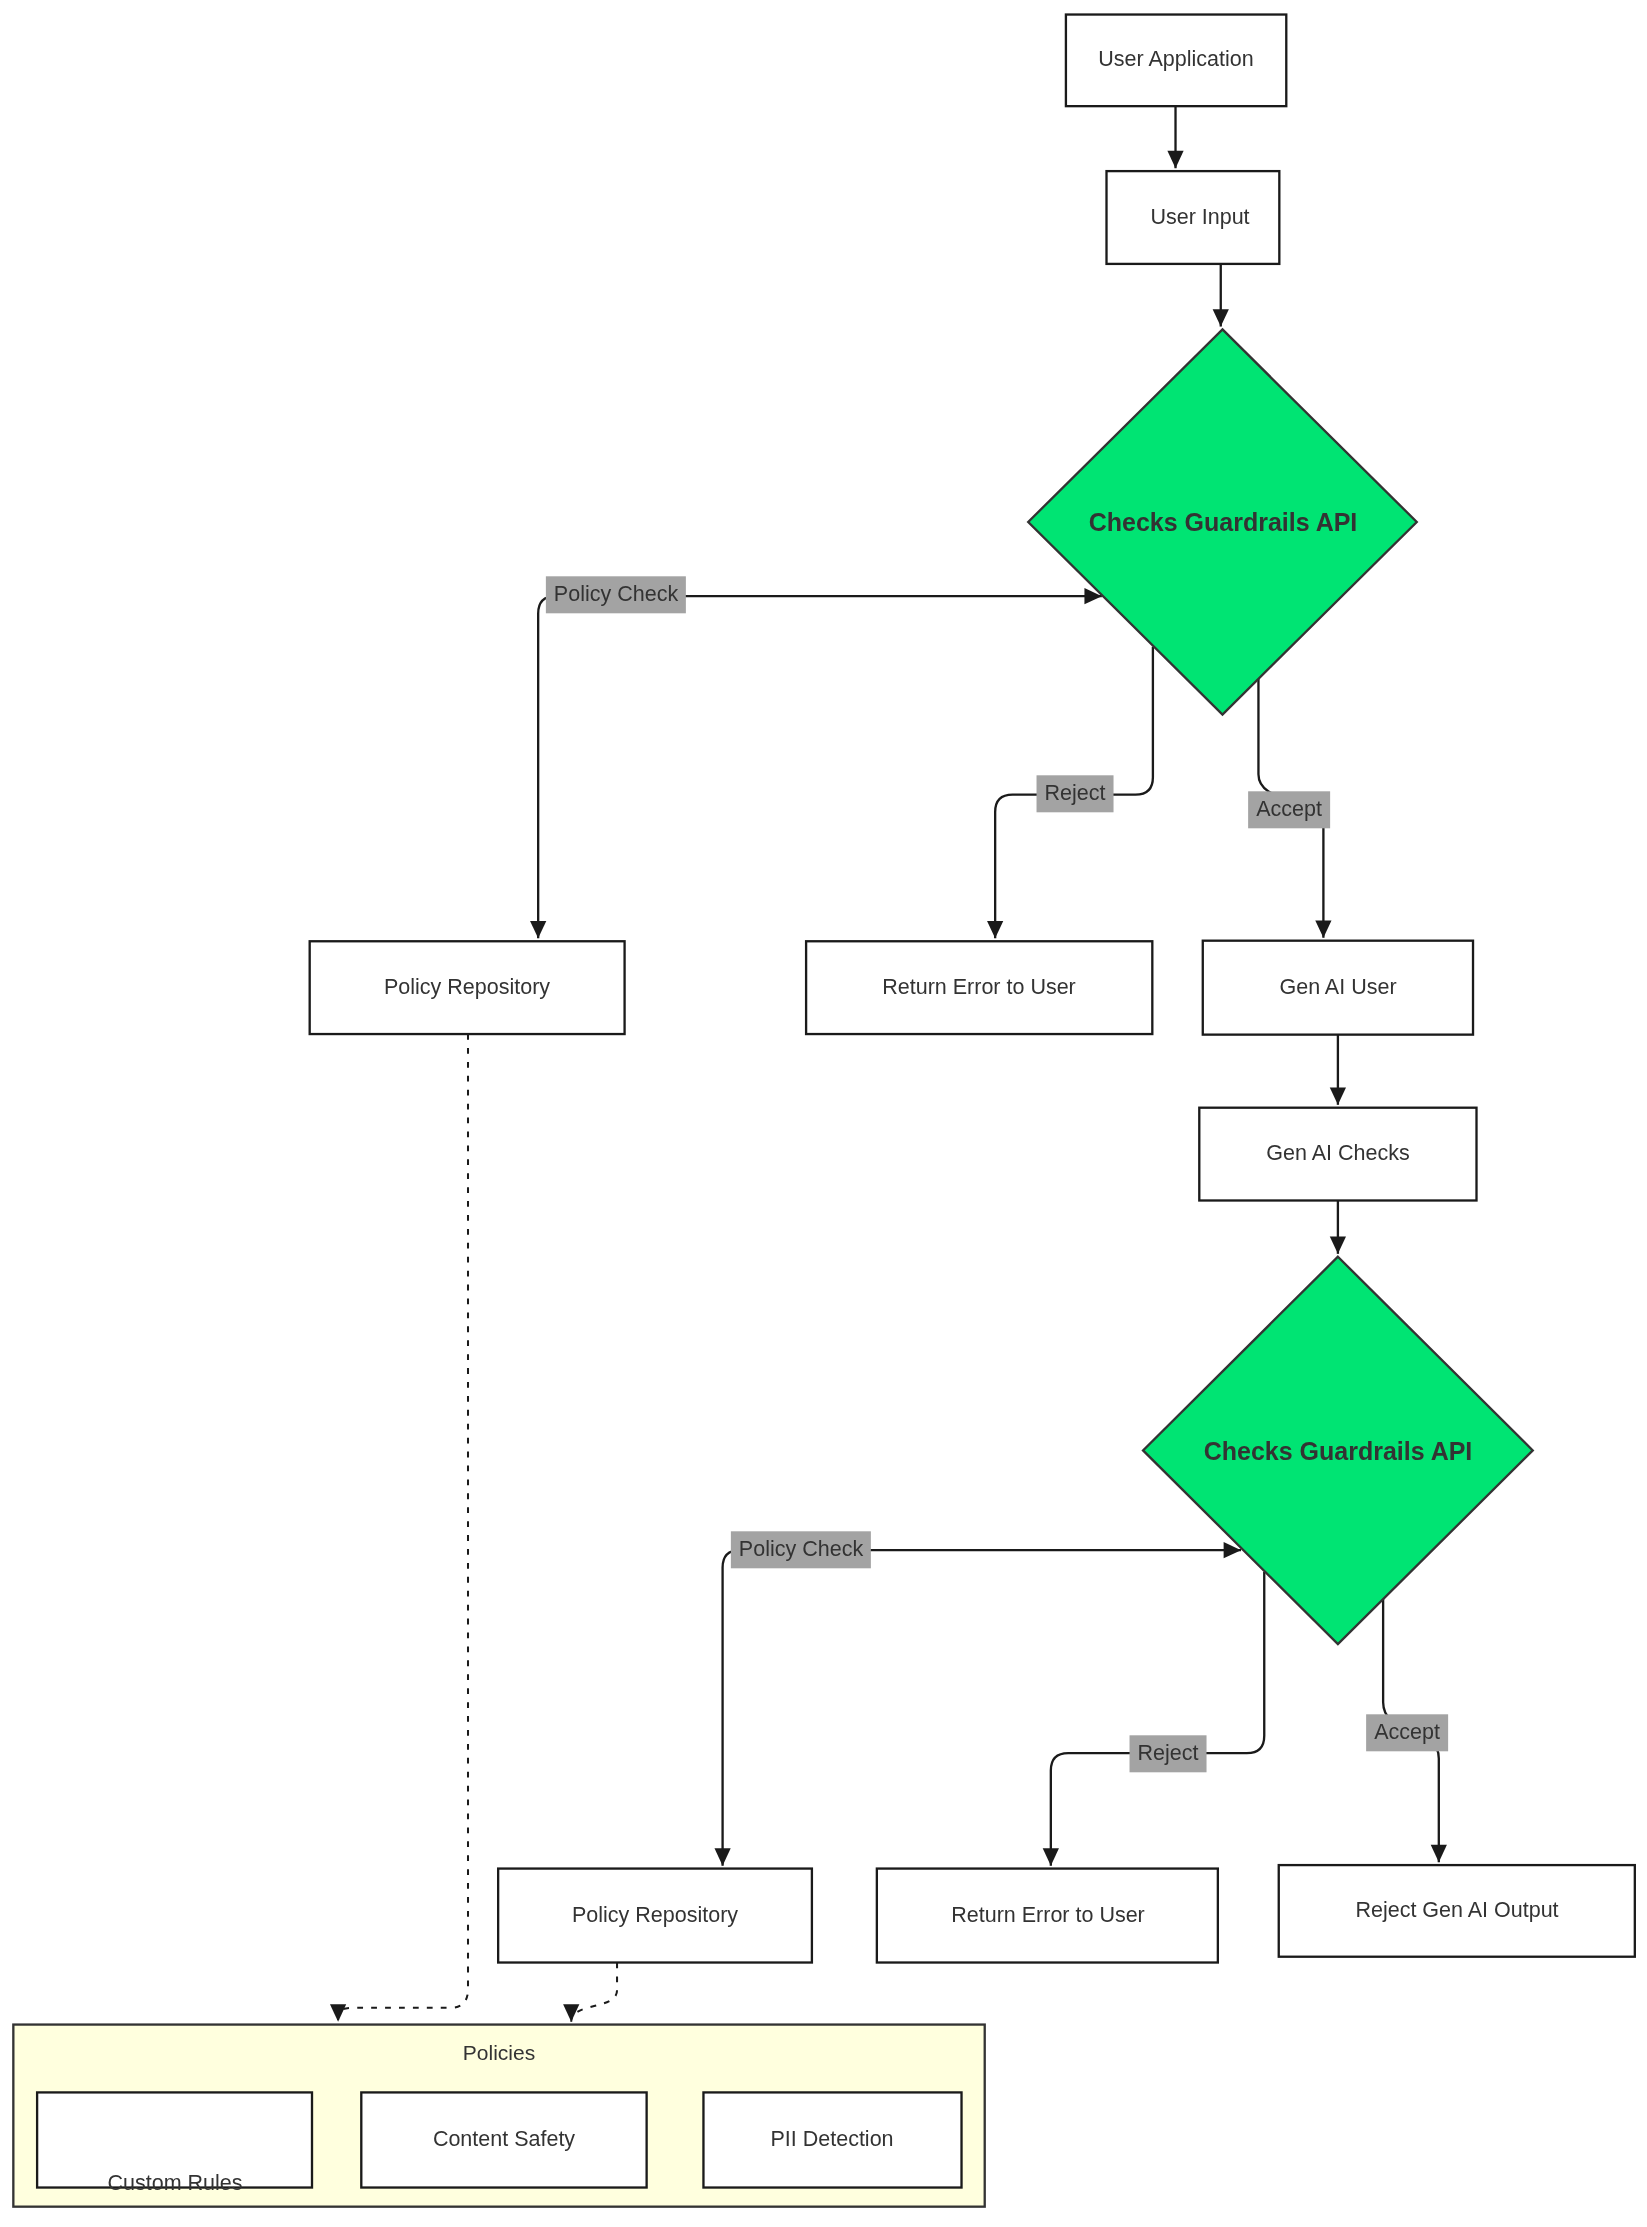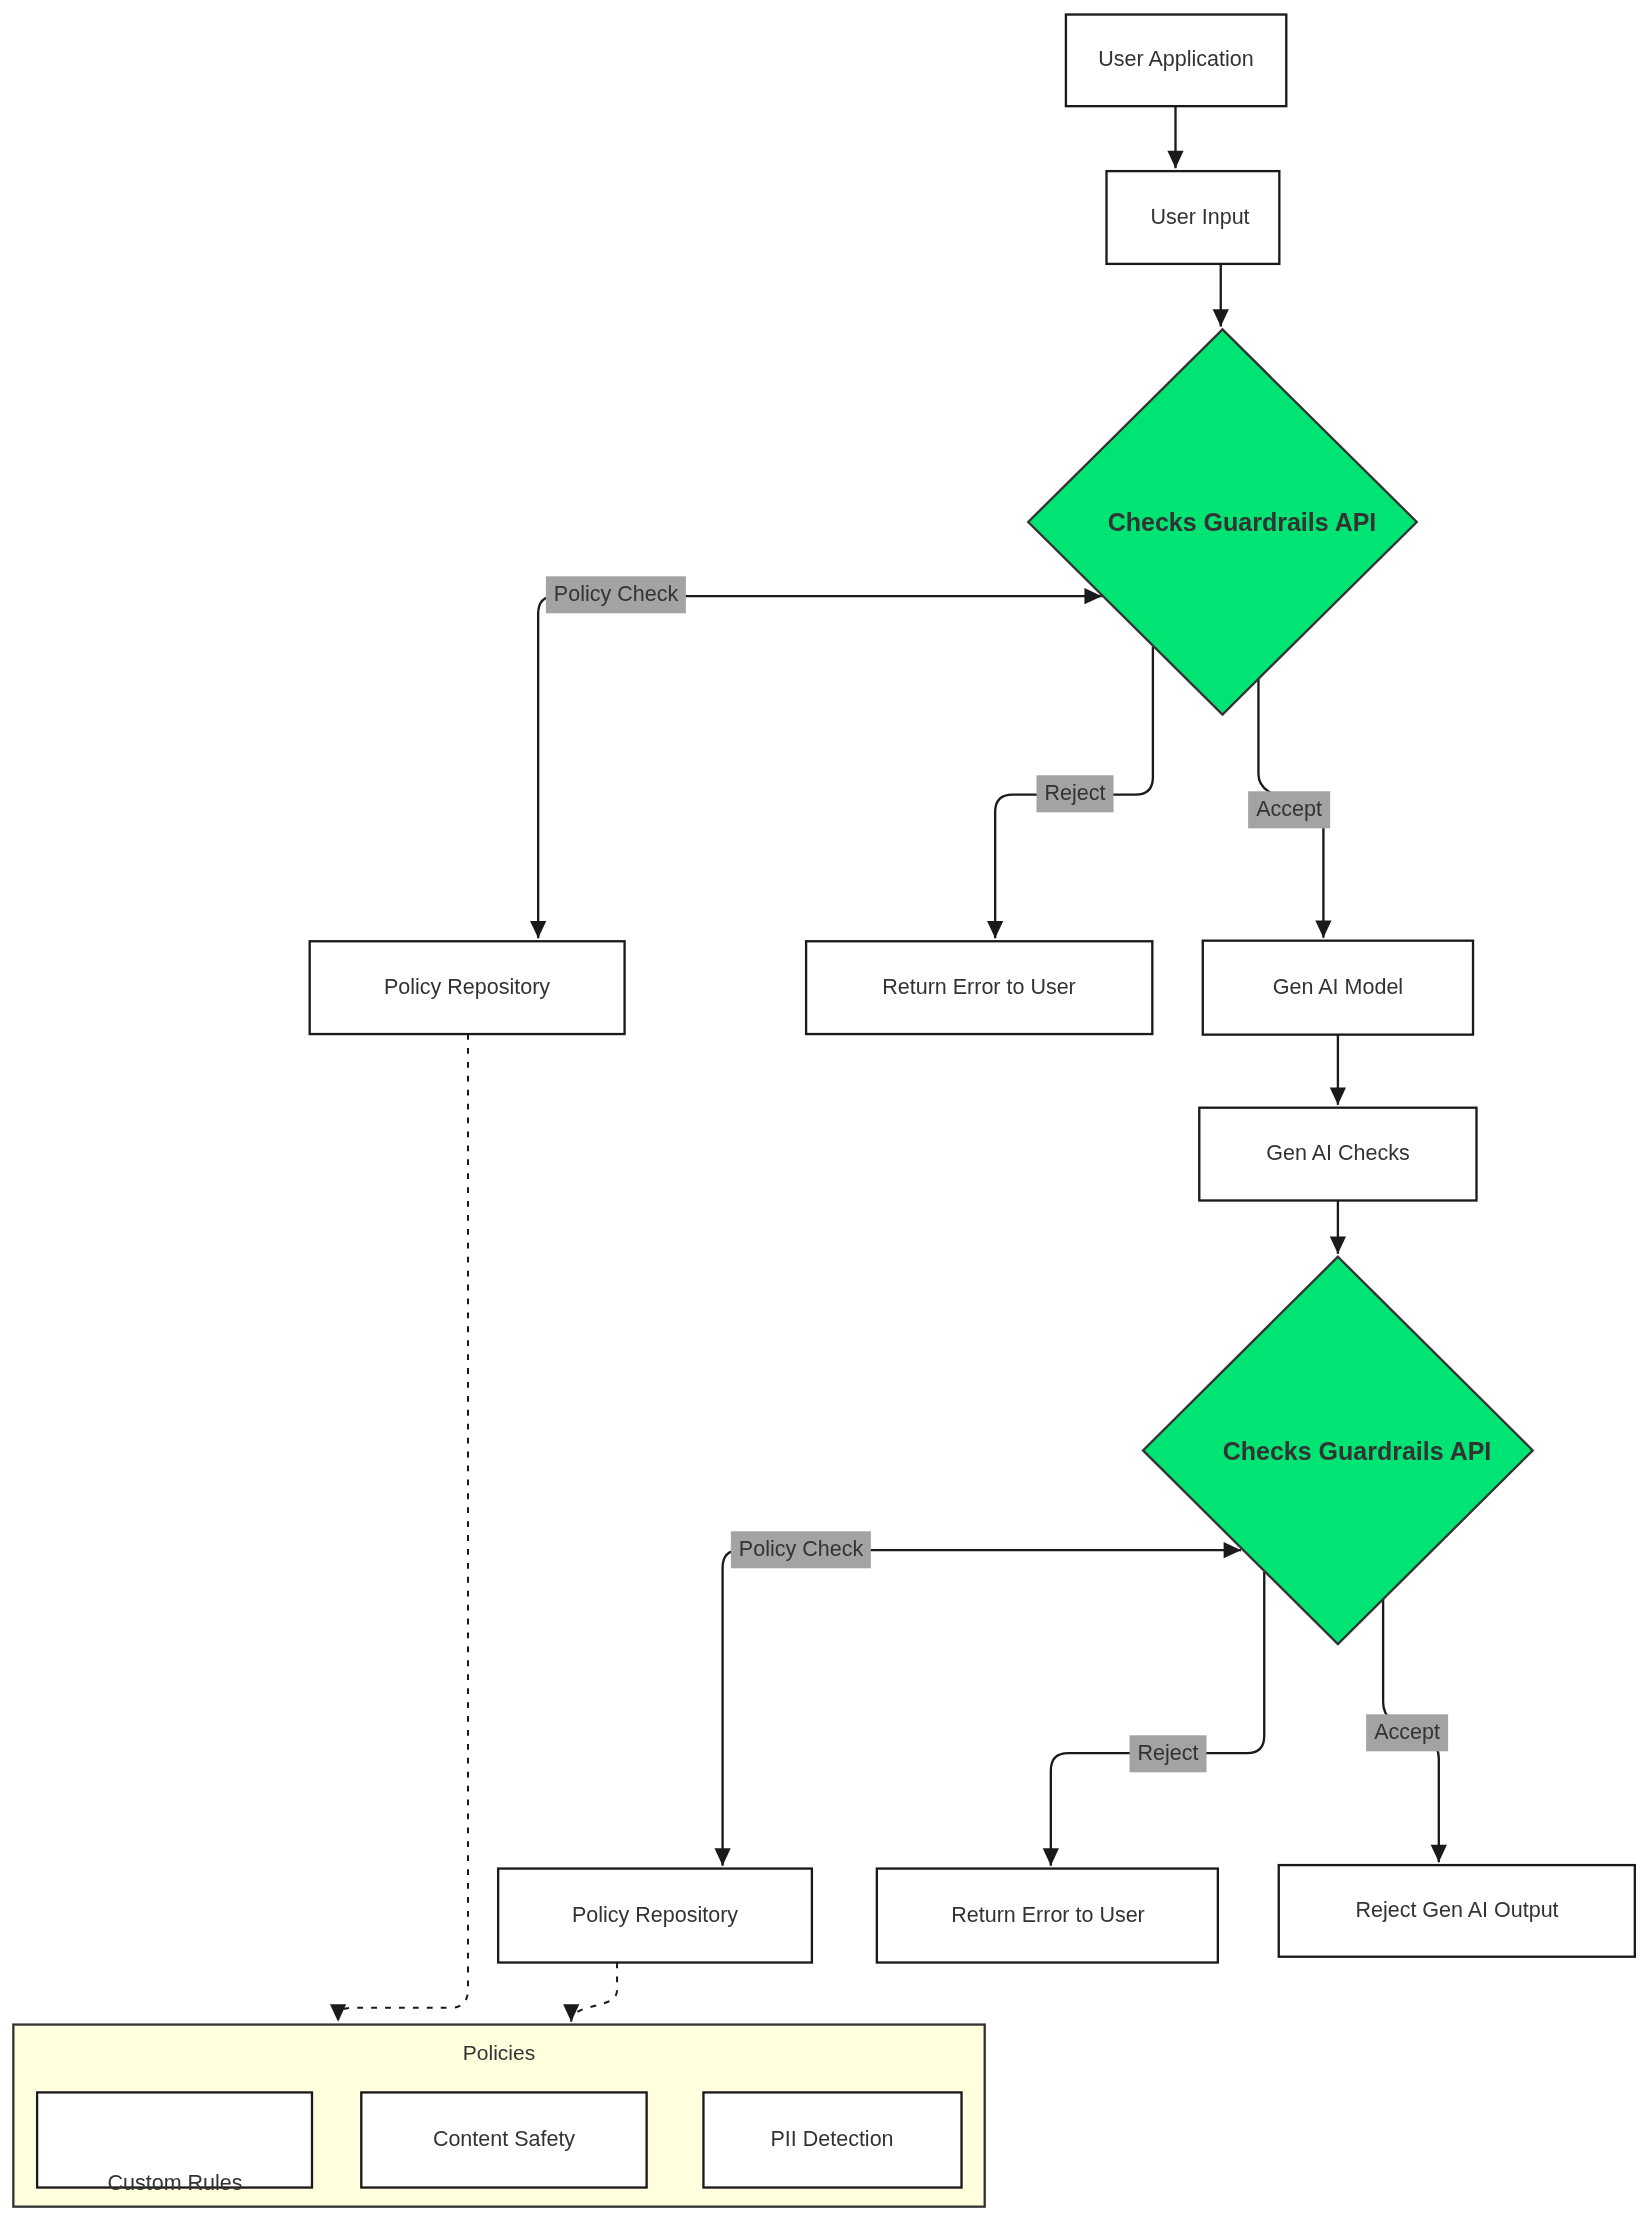--- a/index.html
+++ b/index.html
@@ -25,21 +25,20 @@
     transform: translate(-50%, -50%);
     white-space: nowrap;
     font-size: 21.5px;
     color: #333333;
     text-align: left;
     line-height: 1.2;
   }
   .lbl.diamond-lbl {
     font-weight: bold;
     font-size: 25px;
-    margin-left: 19px;
   }
   .lbl.edge-lbl {
     background: #a3a3a3;
     padding: 5.8px 8px;
     font-size: 21.5px;
   }
   .lbl.container-title {
     font-size: 21px;
   }
   .node-rect {
@@ -111,21 +110,21 @@
     <rect class="node-rect" x="64" y="3608" width="474" height="164"></rect>
     <rect class="node-rect" x="623" y="3608" width="492" height="164"></rect>
     <rect class="node-rect" x="1213" y="3608" width="445" height="164"></rect>
   </svg>
 
   <div class="lbl" style="left:1176px; top:60px;">User Application</div>
   <div class="lbl" style="left:1193px; top:218px;margin-left:7px;">User Input</div>
   <div class="lbl diamond-lbl" style="left:1223px; top:522px;">Checks Guardrails API</div>
   <div class="lbl" style="left:467px; top:988px;">Policy Repository</div>
   <div class="lbl" style="left:979px; top:988px;">Return Error to User</div>
-  <div class="lbl" style="left:1338px; top:988px;">Gen AI Model</div>
+  <div class="lbl" style="left:1338px; top:988px;">Gen AI User</div>
   <div class="lbl" style="left:1338px; top:1154px;">Gen AI Checks</div>
   <div class="lbl diamond-lbl" style="left:1338px; top:1451px;">Checks Guardrails API</div>
   <div class="lbl" style="left:655px; top:1916px;">Policy Repository</div>
   <div class="lbl" style="left:1048px; top:1916px;">Return Error to User</div>
   <div class="lbl" style="left:1457px; top:1911px;">Reject Gen AI Output</div>
   <div class="lbl container-title" style="left:499px; top:2053px;">Policies</div>
   <div class="lbl" style="left:175px; top:2140px;margin-top:44px;">Custom Rules</div>
   <div class="lbl" style="left:504px; top:2140px;">Content Safety</div>
   <div class="lbl" style="left:832px; top:2140px;">PII Detection</div>
 

